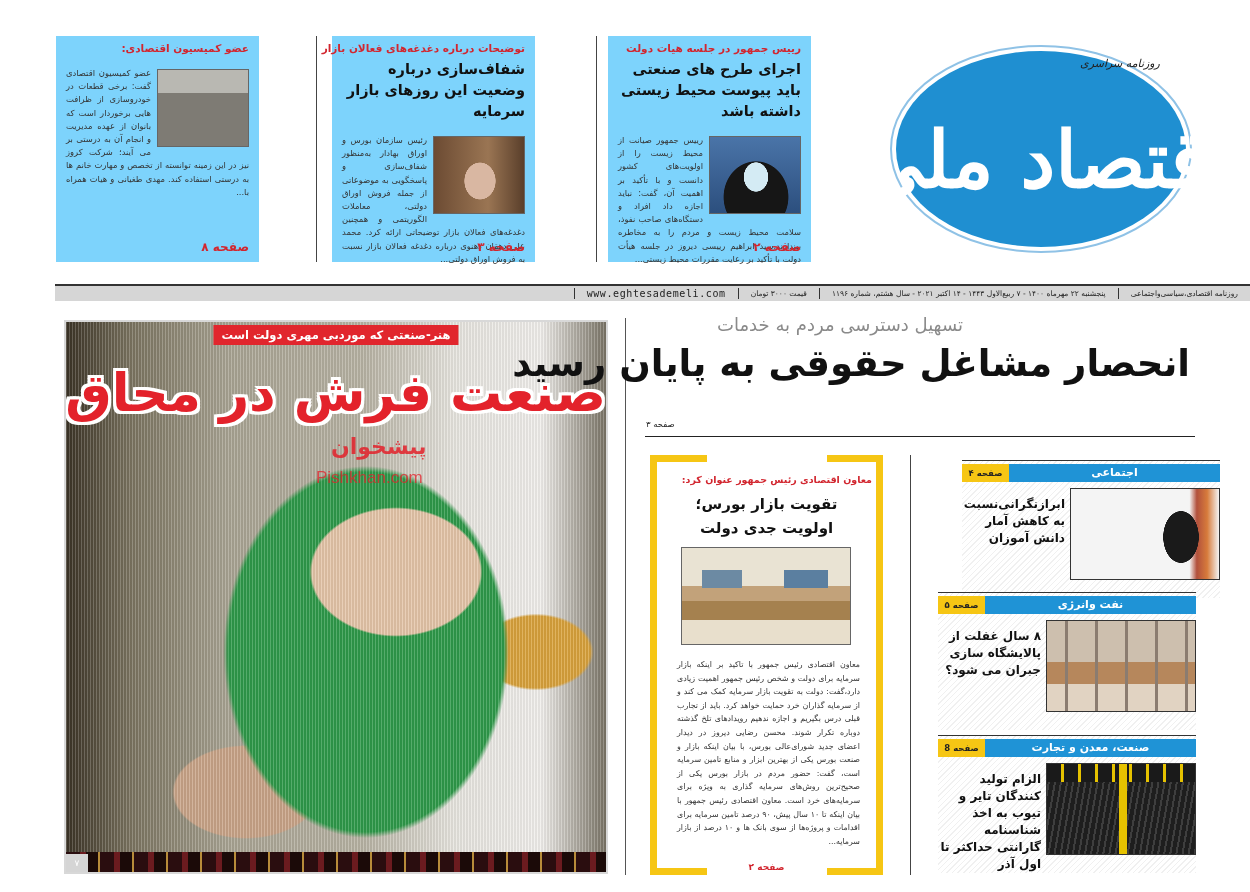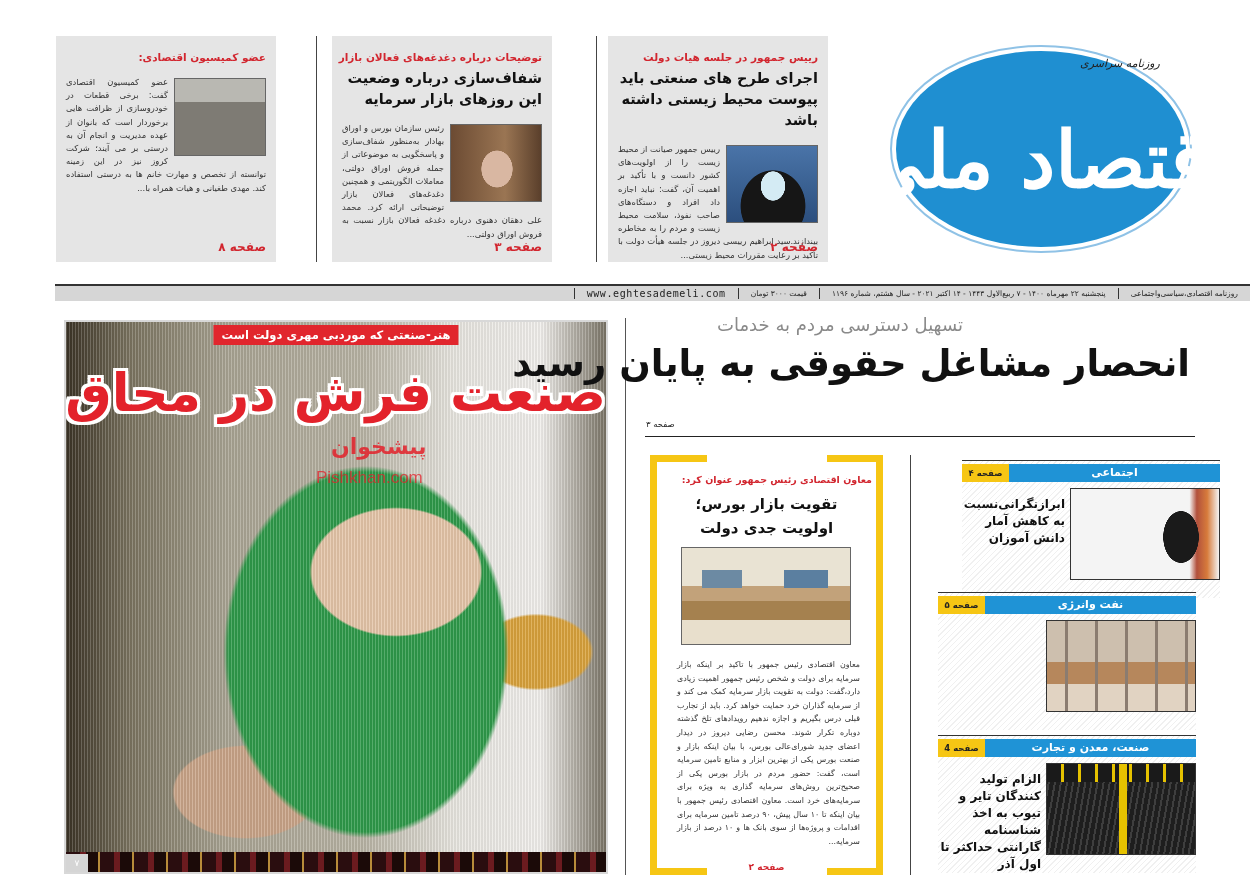--- a/index.html
+++ b/index.html
@@ -1,22 +1,22 @@
 <!DOCTYPE html>
 <html><head>
 <meta charset="utf-8">
 <style>
   * { box-sizing: border-box; margin: 0; padding: 0; }
   html, body { width: 1250px; height: 892px; background: #ffffff; overflow: hidden; }
   body { position: relative; font-family: "DejaVu Sans", sans-serif; color: #111; }
 
   
   .teaser {
-    position: absolute; top: 36px; width: 220px; height: 226px;
-    background: #e5e5e5; padding: 14px 10px 6px 10px; direction: rtl;
+    position: absolute; top: 36px; width: 203px; height: 226px;
+    background: #7dd3fc; padding: 5px 10px 6px 10px; direction: rtl;
   }
   .teaser .kicker { color: #d2262f; font-weight: bold; font-size: 10.5px; line-height: 14px; white-space: nowrap; }
   .teaser .title { font-weight: bold; font-size: 14.5px; line-height: 21px; margin-top: 4px; color: #111; }
   .teaser .body-wrap { margin-top: 12px; font-size: 8.4px; line-height: 13.2px; color: #333; text-align: justify; }
   .teaser .photo { float: right; width: 92px; height: 78px; margin-left: 6px; margin-top: 2px; border: 1px solid #666; }
   .teaser .page { position: absolute; bottom: 8px; right: 10px; color: #d2262f; font-size: 12px; font-weight: bold; }
   .vsep { position: absolute; top: 36px; width: 1px; height: 226px; background: #444; }
 
   
   .logo { position: absolute; left: 885px; top: 37px; width: 312px; height: 220px; }
@@ -210,23 +210,24 @@
   <div class="title">ابرازنگرانی‌نسبت به کاهش آمار دانش آموزان</div>
 </div>
 
 <div class="sec" style="top:592px;">
   <div class="topline"></div>
   <div class="hdr">
     <div class="pg">صفحه ۵</div>
     <div class="nm">نفت وانرژی</div>
   </div>
   <div class="photo ph-refinery"></div>
+  <div class="title">۸ سال غفلت از پالایشگاه سازی جبران می شود؟</div>
 </div>
 
 <div class="sec" style="top:735px;">
   <div class="topline"></div>
   <div class="hdr">
-    <div class="pg">صفحه 4</div>
+    <div class="pg">صفحه 8</div>
     <div class="nm">صنعت، معدن و تجارت</div>
   </div>
   <div class="photo ph-tires" style="position:absolute;"></div>
   <div class="title">الزام تولید کنندگان تایر و تیوب به اخذ شناسنامه گارانتی حداکثر تا اول آذر</div>
 </div>
 
 </body></html>

